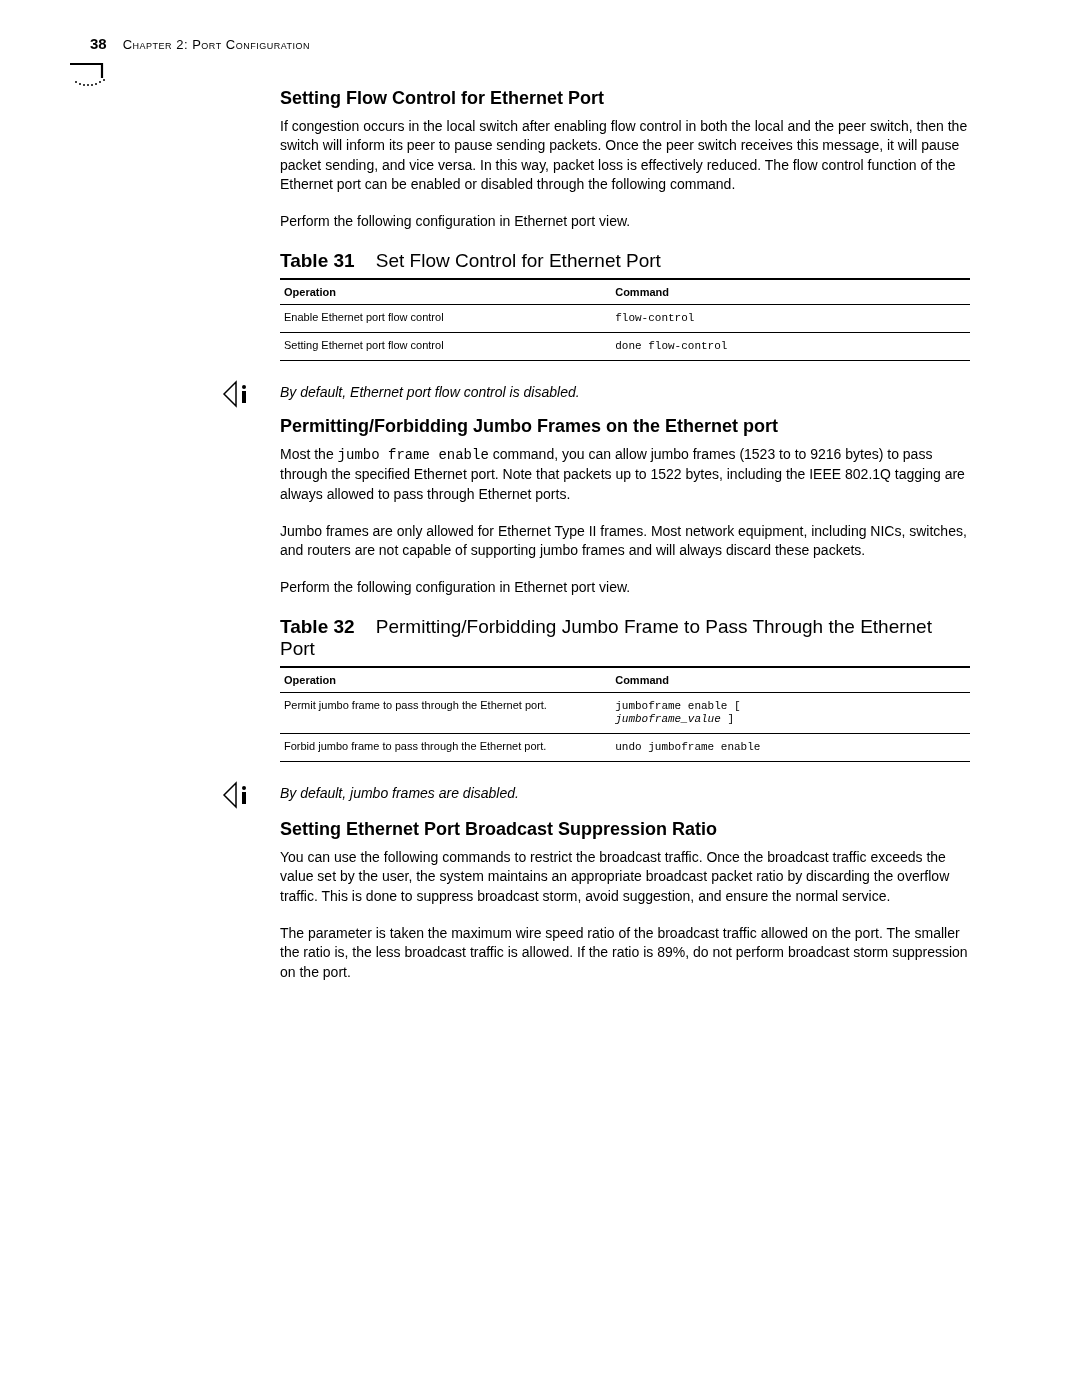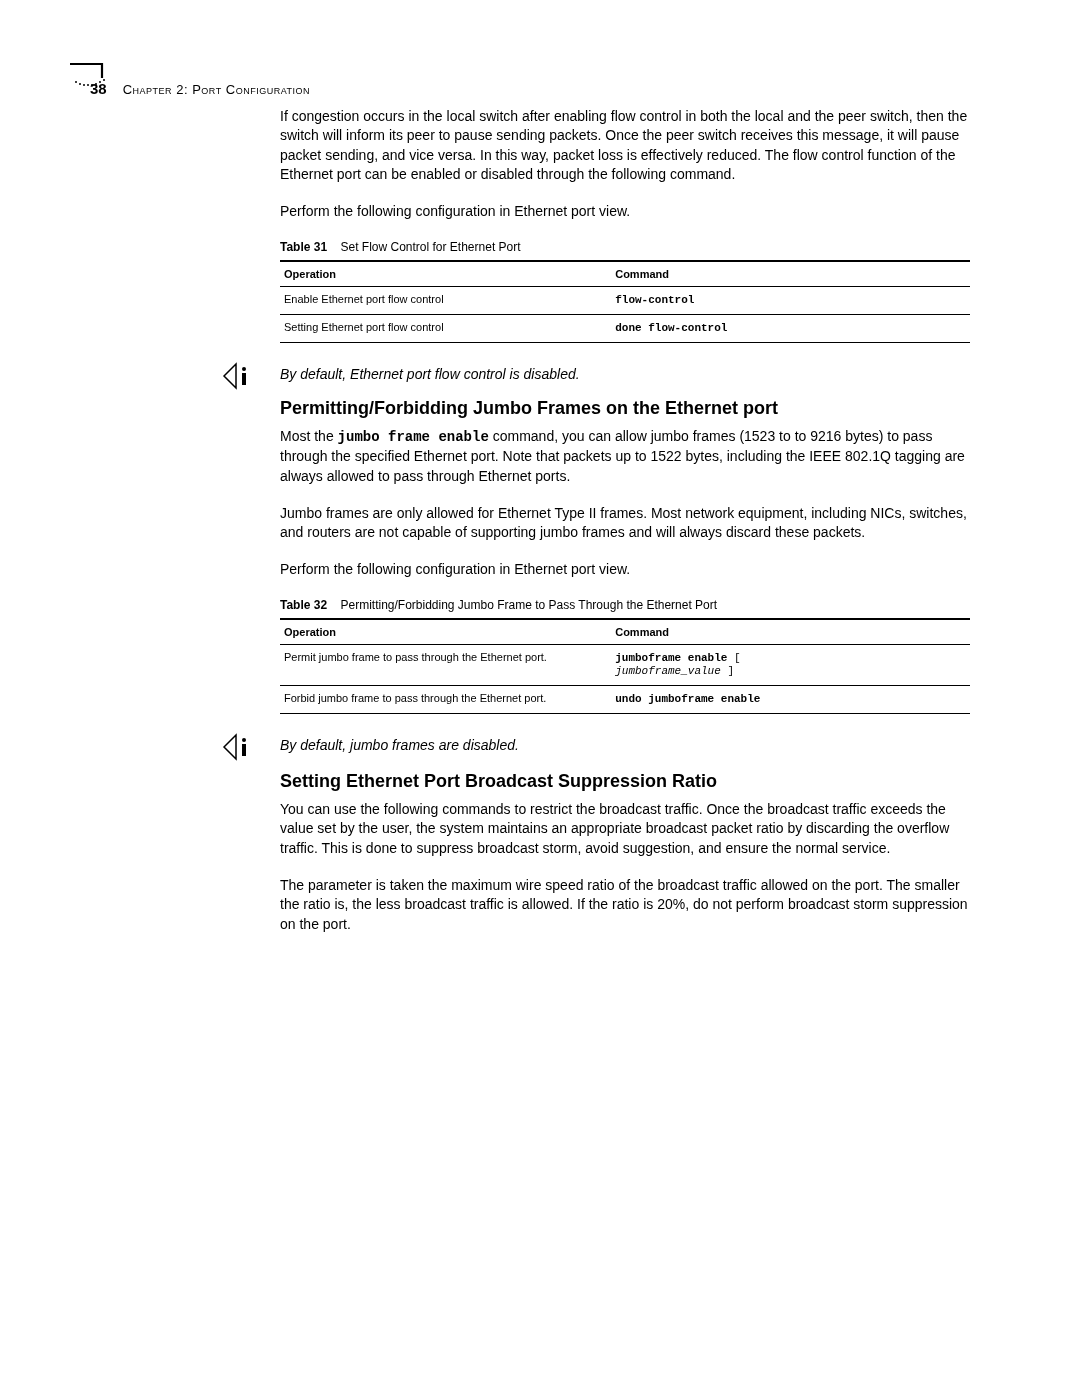--- a/index.html
+++ b/index.html
@@ -8,21 +8,21 @@
     background: #ffffff;
     font-family: "Helvetica Neue", Helvetica, Arial, sans-serif;
     color: #000;
     width: 1080px;
   }
   .page {
     width: 1080px;
     height: 1302px;
     position: relative;
     box-sizing: border-box;
-    padding: 80px 90px 56px 90px;
+    padding: 35px 90px 56px 90px;
   }
   .header-row {
     display: flex;
     align-items: flex-end;
     gap: 16px;
     margin-bottom: 10px;
   }
   .page-number {
     font-weight: 700;
     font-size: 15px;
@@ -52,21 +52,21 @@
   }
   .para {
     font-size: 14px;
     line-height: 1.38;
     margin: 0 0 18px 0;
   }
   .para-italic {
     font-style: italic;
   }
   .table-caption {
-    font-size: 12px;
+    font-size: 19px;
     margin: 14px 0 6px 0;
   }
   .table-caption .label {
     font-weight: 700;
   }
   table.cmd-table {
     width: 100%;
     border-collapse: collapse;
     font-size: 11px;
   }
@@ -80,21 +80,21 @@
   table.cmd-table tbody td {
     padding: 6px 4px 8px 4px;
     vertical-align: top;
     border-bottom: 1px solid #000;
   }
   table.cmd-table tbody tr:last-child td {
     border-bottom: 1.5px solid #000;
   }
   .mono {
     font-family: "Courier New", Courier, monospace;
-    font-weight: 700;
+    font-weight: 400;
   }
   .mono-italic {
     font-family: "Courier New", Courier, monospace;
     font-style: italic;
   }
   .note-row {
     position: relative;
   }
   .note-icon {
     position: absolute;
@@ -125,20 +125,21 @@
     </g>
   </svg>
 
   <div class="header-row">
     <span class="page-number">38</span>
     <span class="chapter-label">Chapter 2: Port Configuration</span>
   </div>
 
   <div class="content">
 
+    <div class="section-heading">Setting Flow Control for Ethernet Port</div>
     <p class="para">If congestion occurs in the local switch after enabling flow control in both the local and the peer switch, then the switch will inform its peer to pause sending packets. Once the peer switch receives this message, it will pause packet sending, and vice versa. In this way, packet loss is effectively reduced. The flow control function of the Ethernet port can be enabled or disabled through the following command.</p>
     <p class="para">Perform the following configuration in Ethernet port view.</p>
 
     <div class="table-caption">
       <span class="label">Table 31</span>
       &nbsp;&nbsp;
       <span>Set Flow Control for Ethernet Port</span>
     </div>
 
     <table class="cmd-table">
@@ -208,16 +209,16 @@
       <svg class="note-icon" viewBox="0 0 34 30">
         <path d="M2 15 L14 3 L14 27 Z" fill="none" stroke="#000" stroke-width="1.5"></path>
         <circle cx="22" cy="8" r="2" fill="#000"></circle>
         <rect x="20" y="12" width="4" height="12" fill="#000"></rect>
       </svg>
       <p class="para para-italic" style="margin-bottom:16px;">By default, jumbo frames are disabled.</p>
     </div>
 
     <div class="section-heading" style="margin-top:14px;">Setting Ethernet Port Broadcast Suppression Ratio</div>
     <p class="para">You can use the following commands to restrict the broadcast traffic. Once the broadcast traffic exceeds the value set by the user, the system maintains an appropriate broadcast packet ratio by discarding the overflow traffic. This is done to suppress broadcast storm, avoid suggestion, and ensure the normal service.</p>
-    <p class="para">The parameter is taken the maximum wire speed ratio of the broadcast traffic allowed on the port. The smaller the ratio is, the less broadcast traffic is allowed. If the ratio is 20%, do not perform broadcast storm suppression on the port.</p>
+    <p class="para">The parameter is taken the maximum wire speed ratio of the broadcast traffic allowed on the port. The smaller the ratio is, the less broadcast traffic is allowed. If the ratio is 89%, do not perform broadcast storm suppression on the port.</p>
 
   </div>
 </div>
 
 </body></html>

